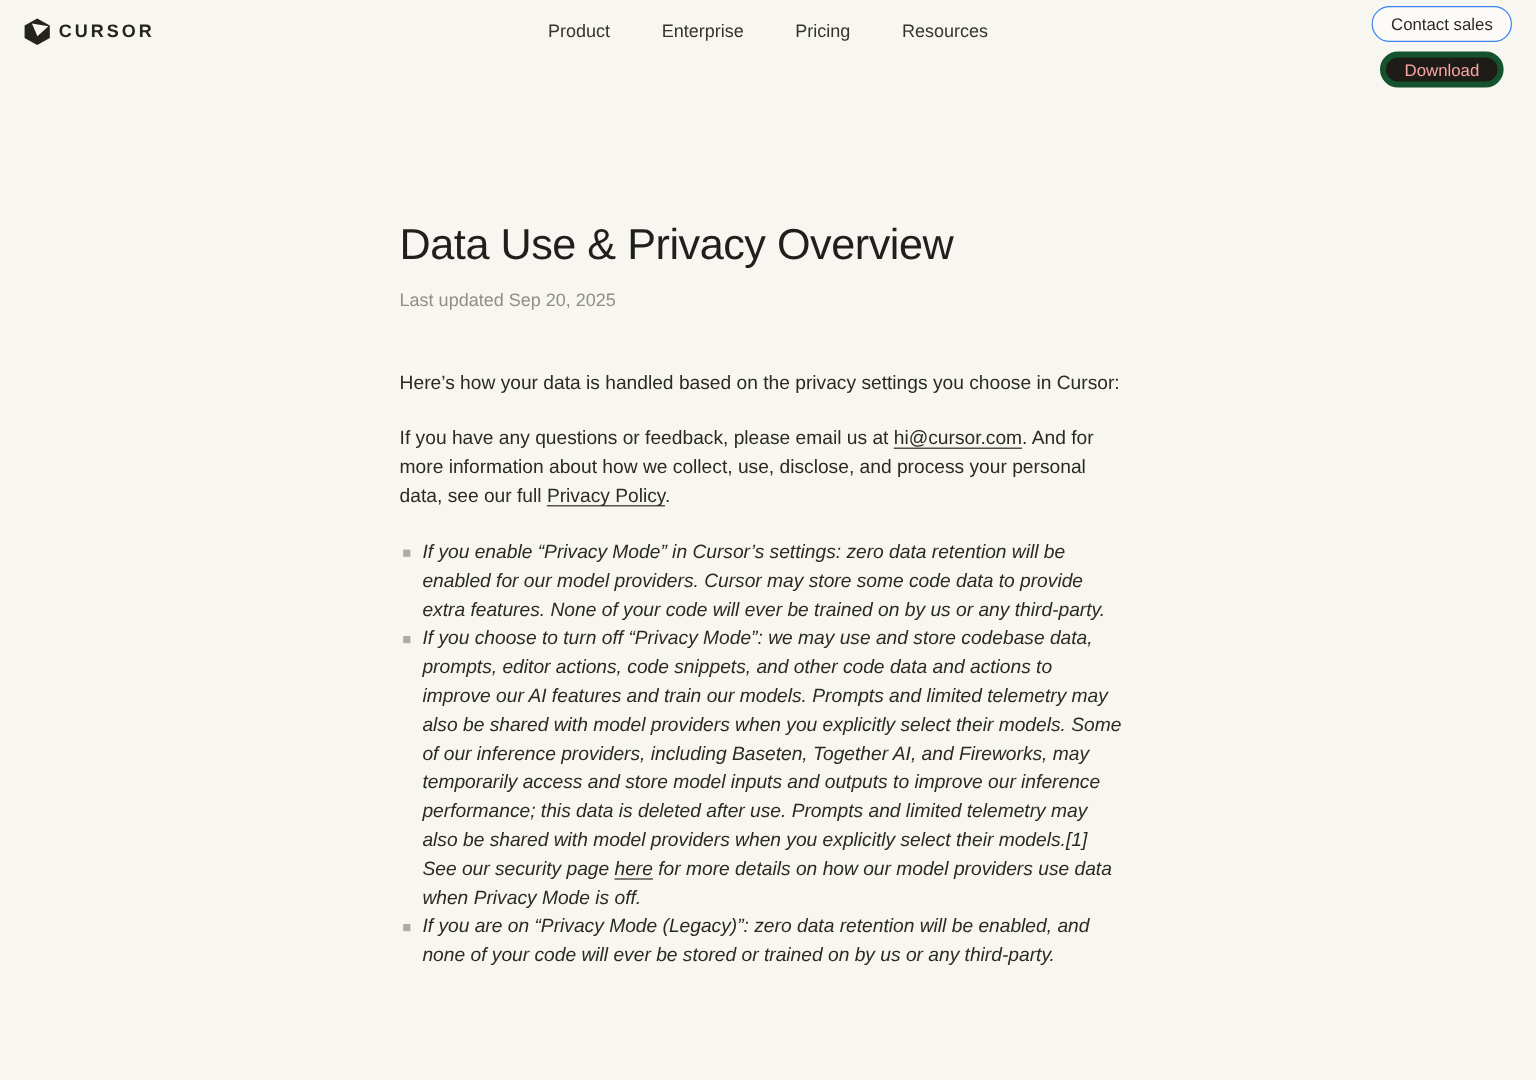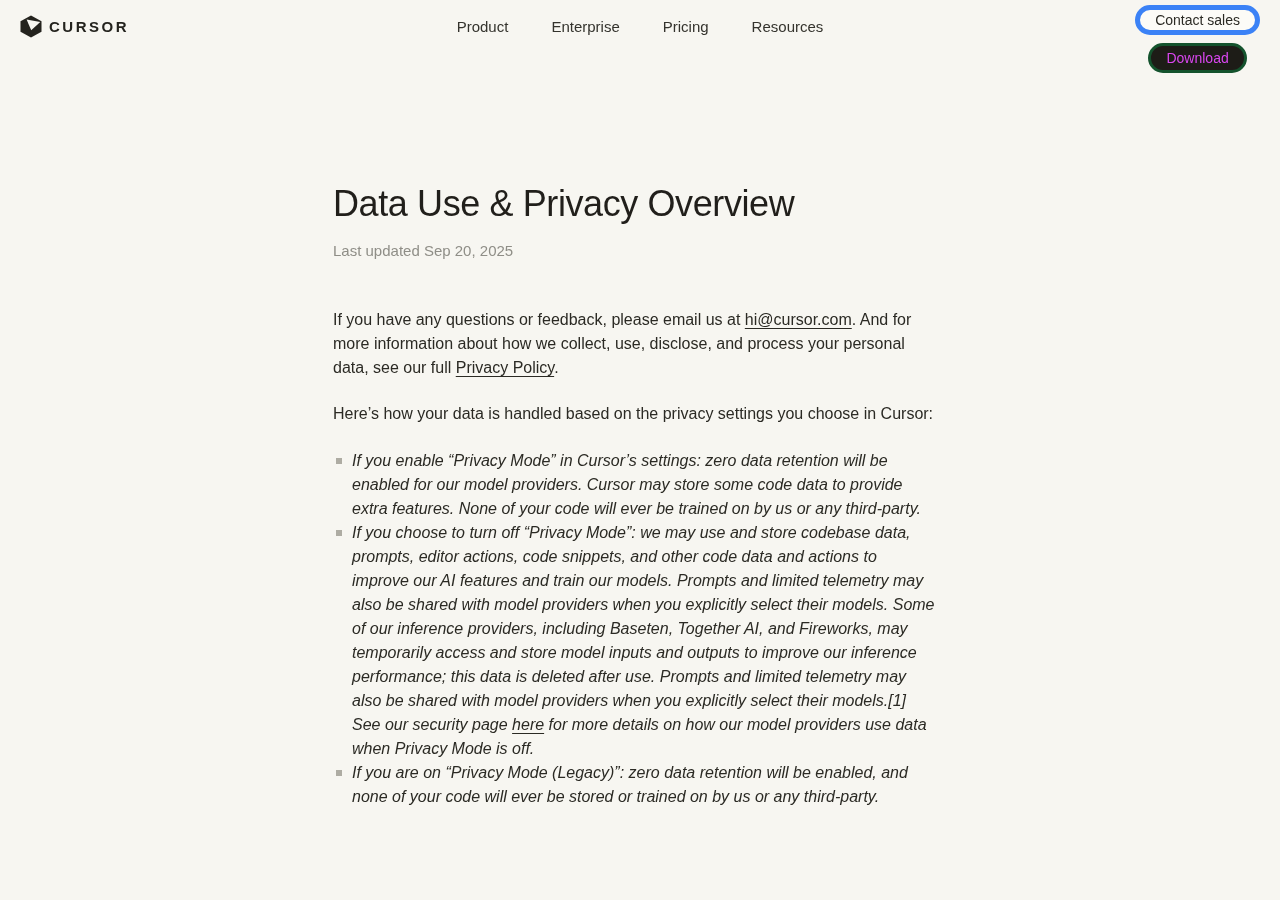--- a/index.html
+++ b/index.html
@@ -68,27 +68,27 @@
     border-radius: 15px;
     padding: 0 15px;
     font-size: 14px;
     font-family: "Liberation Sans", sans-serif;
     display: inline-flex;
     align-items: center;
     cursor: pointer;
   }
   .btn-outline {
     background: #fcfbf7;
-    border: 5px solid #3b82f6;
+    border: 1px solid #3b82f6;
     color: #2b2a24;
   }
   .btn-dark {
     background: #1d1c17;
-    border: 3px solid #14532d;
-    color: #d946ef;
+    border: 5px solid #14532d;
+    color: #fca5a5;
   }
 
   
   main { display: block; }
   article {
     width: 602px;
     margin-left: 333px;
   }
   h1 {
     margin: 130px 0 0 0;
@@ -167,22 +167,22 @@
     <button class="btn btn-outline">Contact sales</button>
     <button class="btn btn-dark">Download</button>
   </div>
 </header>
 
 <main>
   <article>
     <h1>Data Use &amp; Privacy Overview</h1>
     <p class="updated">Last updated Sep 20, 2025</p>
     <div id="article-body">
+        <p>Here’s how your data is handled based on the privacy settings you choose in Cursor:</p>
         <p>If you have any questions or feedback, please email us at <a href="#" class="inline-link">hi@cursor.com</a>. And for more information about how we collect, use, disclose, and process your personal data, see our full <a href="#" class="inline-link">Privacy Policy</a>.</p>
-        <p>Here’s how your data is handled based on the privacy settings you choose in Cursor:</p>
         <ul>
           <li>If you enable “Privacy Mode” in Cursor’s settings: zero data retention will be enabled for our model providers. Cursor may store some code data to provide extra features. None of your code will ever be trained on by us or any third-party.</li>
           <li>If you choose to turn off “Privacy Mode”: we may use and store codebase data, prompts, editor actions, code snippets, and other code data and actions to improve our AI features and train our models. Prompts and limited telemetry may also be shared with model providers when you explicitly select their models. Some of our inference providers, including Baseten, Together AI, and Fireworks, may temporarily access and store model inputs and outputs to improve our inference performance; this data is deleted after use. Prompts and limited telemetry may also be shared with model providers when you explicitly select their models.[1] See our security page <a href="#" class="inline-link">here</a> for more details on how our model providers use data when Privacy Mode is off.</li>
           <li>If you are on “Privacy Mode (Legacy)”: zero data retention will be enabled, and none of your code will ever be stored or trained on by us or any third-party.</li>
         </ul>
       </div>
   </article>
 </main>
 
 </body></html>

